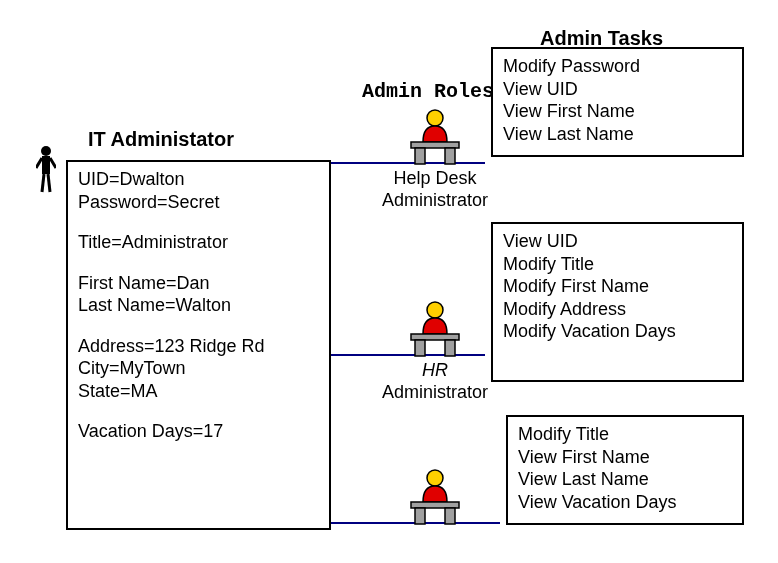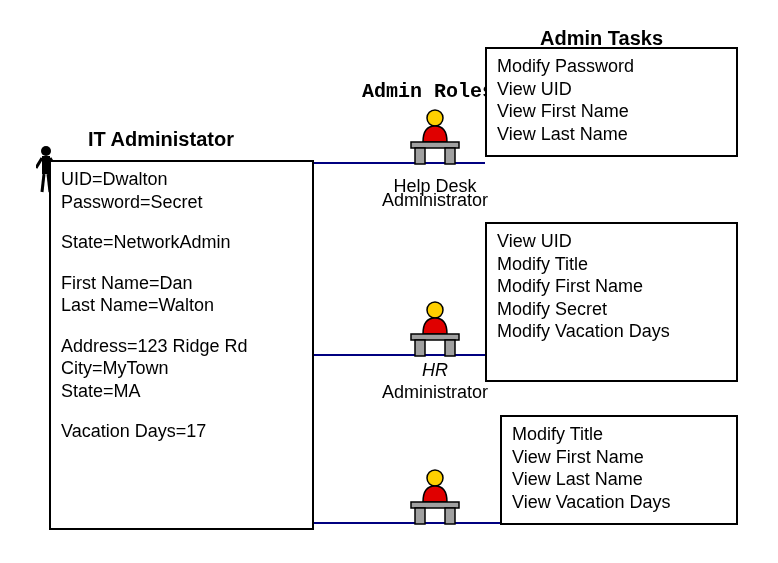--- a/index.html
+++ b/index.html
@@ -16,20 +16,21 @@
     height: 563px;
   }
   .box {
     position: absolute;
     border: 2px solid #000;
     background: #fff;
     box-sizing: border-box;
     padding: 6px 10px;
     font-size: 18px;
     line-height: 1.25;
+    margin-left: 6px;
   }
   .heading {
     position: absolute;
     font-weight: bold;
     font-size: 20px;
   }
   .label {
     position: absolute;
     font-size: 18px;
     text-align: center;
@@ -63,44 +64,44 @@
 
   <svg class="person-icon" style="left:36px; top:146px; width:20px; height:48px;" viewBox="0 0 20 48">
     <circle cx="10" cy="5" r="5" fill="#000"></circle>
     <rect x="6" y="10" width="8" height="18" fill="#000"></rect>
     <line x1="6" y1="12" x2="0" y2="22" stroke="#000" stroke-width="3"></line>
     <line x1="14" y1="12" x2="20" y2="22" stroke="#000" stroke-width="3"></line>
     <line x1="8" y1="28" x2="6" y2="46" stroke="#000" stroke-width="3"></line>
     <line x1="12" y1="28" x2="14" y2="46" stroke="#000" stroke-width="3"></line>
   </svg>
 
-  <div class="box" style="left:49px; top:160px; width:265px; height:370px;">
+  <div class="box" style="left:60px; top:160px; width:265px; height:370px;">
     <div>UID=Dwalton</div>
     <div>Password=Secret</div>
     <div style="height:18px"></div>
-    <div>State=NetworkAdmin</div>
+    <div>Title=Administrator</div>
     <div style="height:18px"></div>
     <div>First Name=Dan</div>
     <div>Last Name=Walton</div>
     <div style="height:18px"></div>
     <div>Address=123 Ridge Rd</div>
     <div>City=MyTown</div>
     <div>State=MA</div>
     <div style="height:18px"></div>
     <div>Vacation Days=17</div>
   </div>
 
   <svg class="person-icon" style="left:407px; top:108px; width:56px; height:58px;" viewBox="0 0 56 58">
     <circle cx="28" cy="10" r="8" fill="#ffd000" stroke="#000" stroke-width="1.5"></circle>
     <path d="M16 34 Q16 18 28 18 Q40 18 40 34 Z" fill="#e00000" stroke="#000" stroke-width="1.5"></path>
     <rect x="4" y="34" width="48" height="6" fill="#a0a0a0" stroke="#000" stroke-width="1.5"></rect>
     <rect x="8" y="40" width="10" height="16" fill="#a0a0a0" stroke="#000" stroke-width="1.5"></rect>
     <rect x="38" y="40" width="10" height="16" fill="#a0a0a0" stroke="#000" stroke-width="1.5"></rect>
   </svg>
-  <div class="label" style="left:380px; top:176px; width:110px;">Help  Desk</div>
+  <div class="label" style="left:380px; top:168px; width:110px;">Help  Desk</div>
   <div class="label" style="left:380px; top:190px; width:110px;">Administrator</div>
 
   <div class="box" style="left:485px; top:47px; width:253px; height:110px;">
     <div>Modify Password</div>
     <div>View UID</div>
     <div>View First Name</div>
     <div>View Last Name</div>
   </div>
 
   <svg class="person-icon" style="left:407px; top:300px; width:56px; height:58px;" viewBox="0 0 56 58">
@@ -110,21 +111,21 @@
     <rect x="8" y="40" width="10" height="16" fill="#a0a0a0" stroke="#000" stroke-width="1.5"></rect>
     <rect x="38" y="40" width="10" height="16" fill="#a0a0a0" stroke="#000" stroke-width="1.5"></rect>
   </svg>
   <div class="label" style="left:395px; top:360px; width:80px;font-style:italic;">HR</div>
   <div class="label" style="left:380px; top:382px; width:110px;">Administrator</div>
 
   <div class="box" style="left:485px; top:222px; width:253px; height:160px;">
     <div>View UID</div>
     <div>Modify Title</div>
     <div>Modify First Name</div>
-    <div>Modify Secret</div>
+    <div>Modify Address</div>
     <div>Modify Vacation Days</div>
   </div>
 
   <svg class="person-icon" style="left:407px; top:468px; width:56px; height:58px;" viewBox="0 0 56 58">
     <circle cx="28" cy="10" r="8" fill="#ffd000" stroke="#000" stroke-width="1.5"></circle>
     <path d="M16 34 Q16 18 28 18 Q40 18 40 34 Z" fill="#e00000" stroke="#000" stroke-width="1.5"></path>
     <rect x="4" y="34" width="48" height="6" fill="#a0a0a0" stroke="#000" stroke-width="1.5"></rect>
     <rect x="8" y="40" width="10" height="16" fill="#a0a0a0" stroke="#000" stroke-width="1.5"></rect>
     <rect x="38" y="40" width="10" height="16" fill="#a0a0a0" stroke="#000" stroke-width="1.5"></rect>
   </svg>

